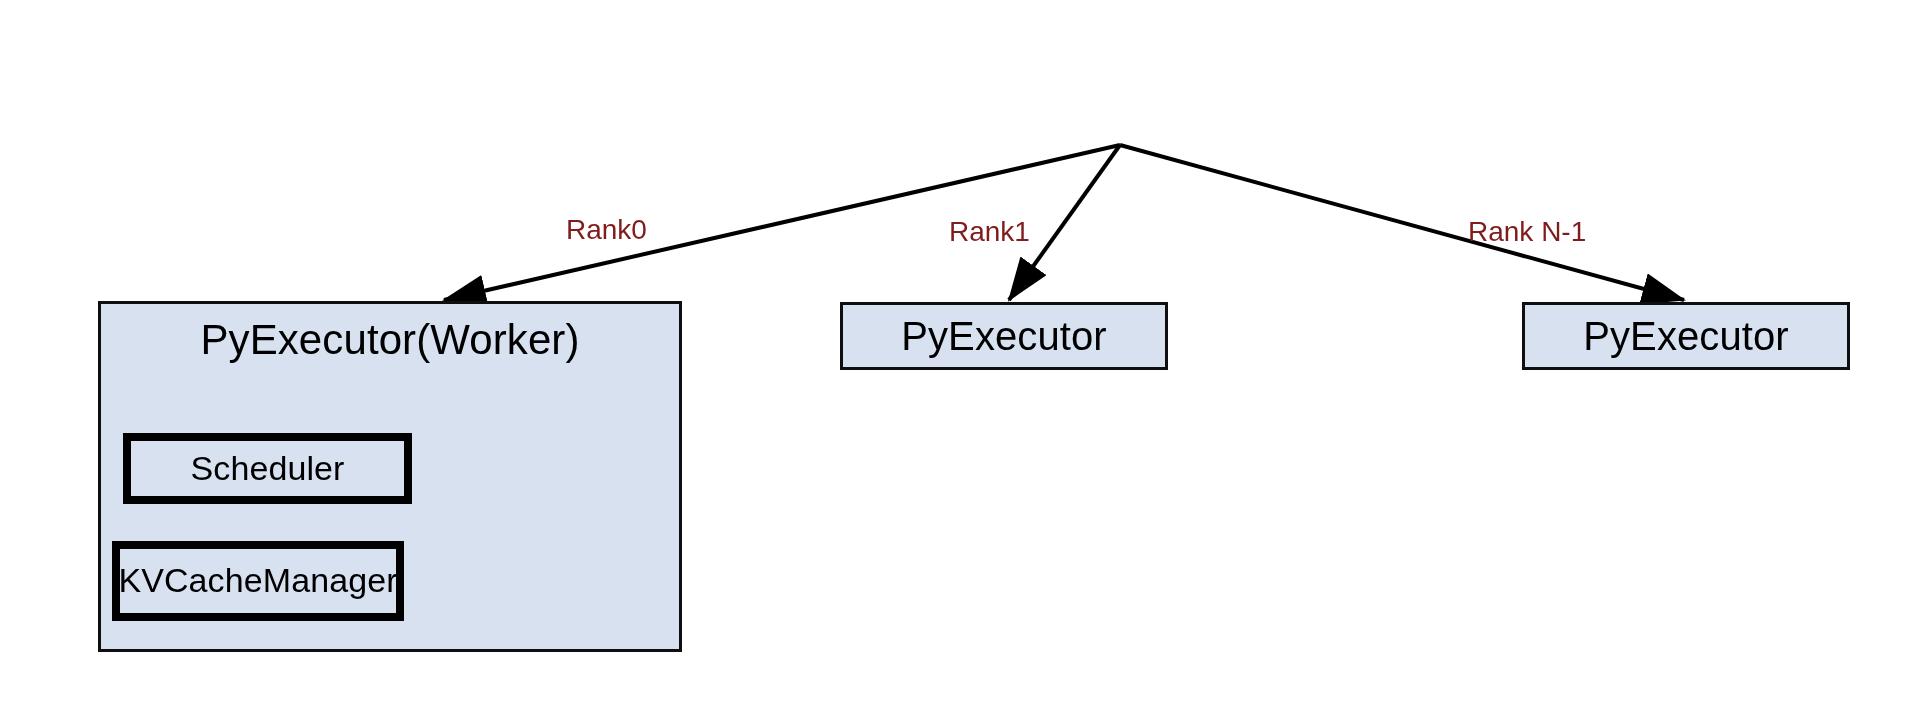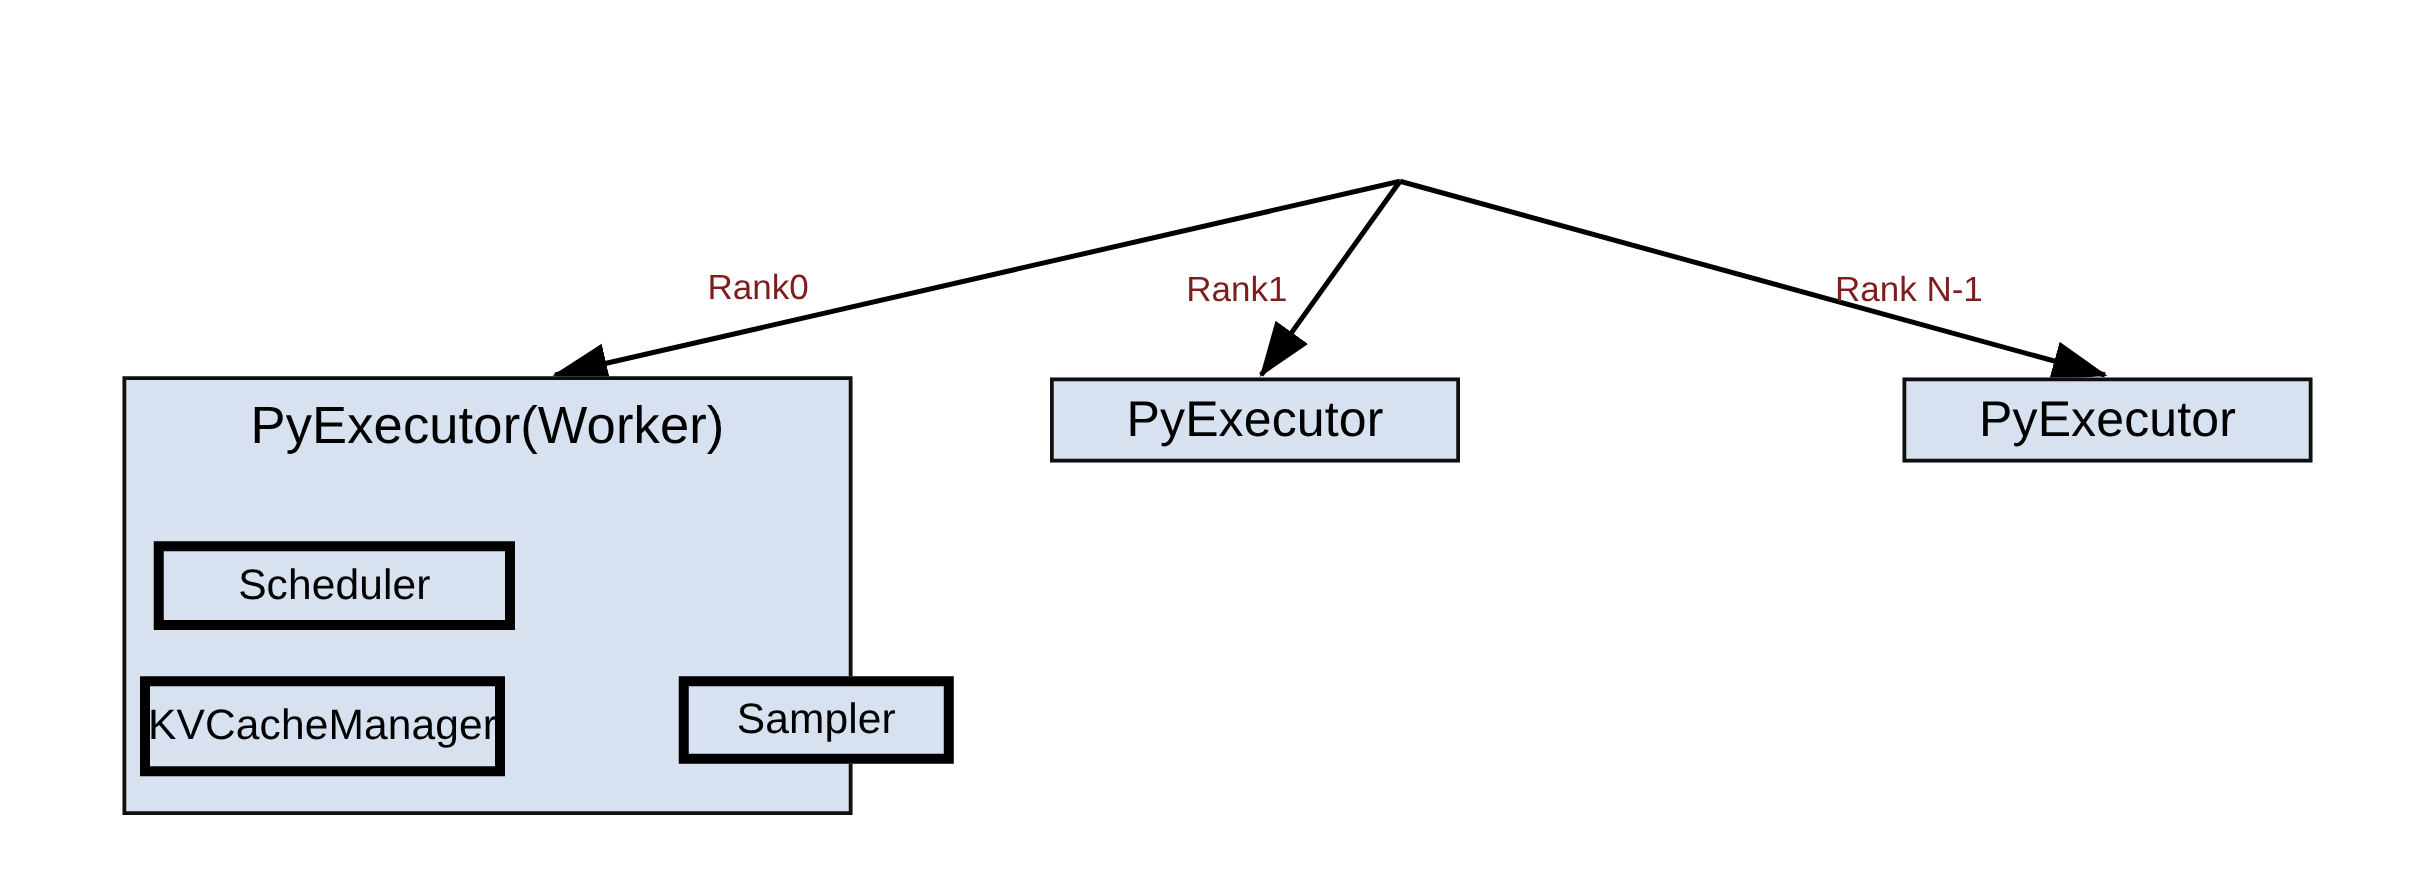--- a/index.html
+++ b/index.html
@@ -137,23 +137,20 @@
   <div class="node" id="node-worker">
     <span class="node-label">PyExecutor(Worker)</span>
   </div>
 
   <div class="child" id="child-scheduler">
     <span class="node-label">Scheduler</span>
   </div>
   <div class="child" id="child-kvcache">
     <span class="node-label">KVCacheManager</span>
   </div>
-  <div class="child" id="child-sampler">
-    <span class="node-label">Sampler</span>
-  </div>
 
   <div class="node" id="node-exec1">
     <span class="node-label">PyExecutor</span>
   </div>
   <div class="node" id="node-execn">
     <span class="node-label">PyExecutor</span>
   </div>
 
 </div>
 

